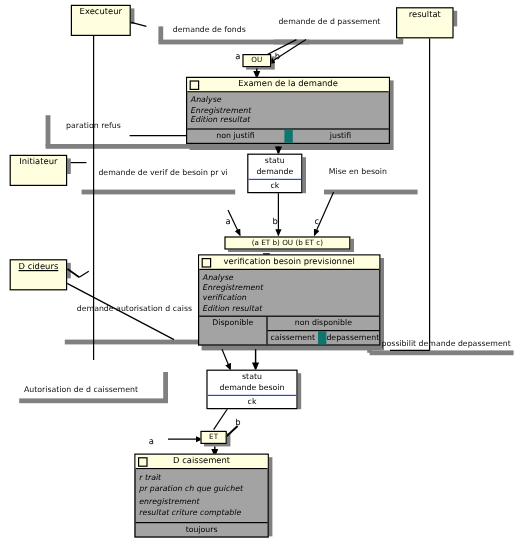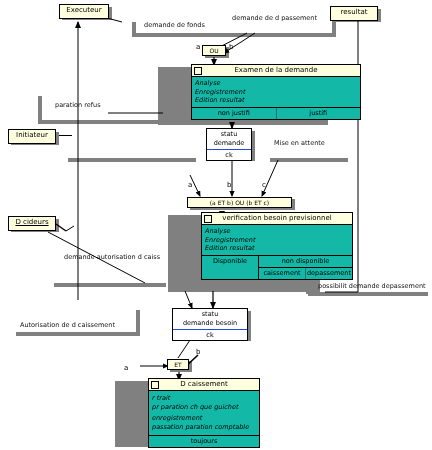--- a/index.html
+++ b/index.html
@@ -4,45 +4,45 @@
 <style>
   html,body{margin:0;padding:0;background:#ffffff;}
   #root{position:relative;width:432px;height:450px;overflow:hidden;
         font-family:"DejaVu Sans","Liberation Sans",sans-serif;background:#ffffff;}
 
   
   .abs{position:absolute;box-sizing:border-box;}
 
   
   .actor{background:#ffffe0;border:1px solid #000;font-size:7px;color:#000;
-         text-align:center;line-height:11px;height:15px;z-index:6;}
+         text-align:center;line-height:11px;height:26px;z-index:6;}
   .shadow{position:absolute;background:#808080;z-index:4;}
 
   
   .bar{background:#808080;height:4px;z-index:3;}
   .vbar{background:#808080;width:4px;z-index:3;}
 
   
   .lbl{position:absolute;font-size:6.5px;color:#111;white-space:nowrap;z-index:7;}
   .mark{position:absolute;font-size:7px;color:#000;z-index:9;}
 
   
   .op{background:#ffffe0;border:1px solid #000;font-size:6px;text-align:center;
       line-height:9px;height:11px;color:#000;z-index:8;}
 
   
-  .act{background:#14b8a6;border:1px solid #000;z-index:6;margin-left:36px;}
+  .act{background:#a3a3a3;border:1px solid #000;z-index:6;}
   .act .title{border-bottom:1px solid #000;font-size:7px;text-align:center;
               line-height:11px;height:11px;position:relative;background:#ffffe0;}
   .act .title .corner{position:absolute;left:2px;top:2px;width:6px;height:6px;
               border:1px solid #000;background:#ffffe0;}
   .act .body{font-size:6.5px;line-height:8.5px;padding:2px 3px;color:#000;font-style:italic;}
   .act .row{display:flex;border-top:1px solid #000;}
   .act .cell{font-size:6.5px;line-height:11px;text-align:center;flex:1;color:#000;}
-  .act .cell + .cell{border-left:1px solid #0f766e;}
+  .act .cell + .cell{border-left:7px solid #0f766e;}
 
   
   .stat{background:#ffffff;border:1px solid #000;font-size:6.5px;text-align:center;
         color:#000;z-index:6;}
   .stat .top{line-height:9px;padding:1px 2px;border-bottom:1px solid #1d4ed8;}
   .stat .bot{line-height:10px;}
 
   svg.edges{position:absolute;left:0;top:0;width:432px;height:450px;z-index:5;
             pointer-events:none;}
 </style>
@@ -139,21 +139,22 @@
   <div class="abs" style="left:58px;top:135px;width:14px;height:1px;background:#000;"></div>
 
   <div class="abs shadow" style="left:11px;top:219px;width:48px;height:13px;"></div>
   <div class="abs actor" style="left:8px;top:216px;width:48px;text-decoration:underline;">
     <span>D cideurs</span>
   </div>
 
   <div class="lbl" style="left:144px;top:21px;">demande de fonds</div>
   <div class="lbl" style="left:232px;top:14px;">demande de d passement</div>
   <div class="lbl" style="left:55px;top:101px;">paration refus</div>
-  <div class="lbl" style="left:274px;top:139px;">Mise en attente</div>
+  <div class="lbl" style="left:82px;top:140px;">demande de verif de besoin pr vi</div>
+  <div class="lbl" style="left:274px;top:139px;">Mise en besoin</div>
   <div class="lbl" style="left:64px;top:253px;">demande autorisation d caiss</div>
   <div class="lbl" style="left:20px;top:321px;">Autorisation de d caissement</div>
   <div class="lbl" style="left:318px;top:282px;">possibilit  demande depassement</div>
 
   <div class="mark" style="left:196px;top:43px;">a</div>
   <div class="mark" style="left:229px;top:43px;">b</div>
 
   <div class="mark" style="left:188px;top:181px;">a</div>
   <div class="mark" style="left:227px;top:181px;">b</div>
   <div class="mark" style="left:262px;top:181px;">c</div>
@@ -204,20 +205,21 @@
 
   <div class="abs shadow" style="left:168px;top:215px;width:152px;height:77px;"></div>
   <div class="abs act" style="left:165px;top:212px;width:152px;">
     <div class="title">
       <span class="corner"></span>
       <span>verification besoin previsionnel</span>
     </div>
     <div class="body">
       <div>Analyse</div>
       <div>Enregistrement</div>
+      <div>verification</div>
       <div>Edition resultat</div>
     </div>
     <div class="row">
       <div class="cell" style="flex:0 0 56px;">Disponible</div>
       <div style="flex:1;border-left:1px solid #000;">
         <div class="cell">non disponible</div>
         <div class="row">
           <div class="cell">caissement</div>
           <div class="cell">depassement</div>
         </div>
@@ -238,20 +240,20 @@
   <div class="abs act" style="left:112px;top:378px;width:112px;">
     <div class="title">
       <span class="corner"></span>
       <span>D caissement</span>
     </div>
     <div class="body" style="padding:3px 3px 4px 3px;">
       <div>r trait</div>
       <div>pr paration  ch que guichet</div>
       <div style="height:3px;"></div>
       <div>enregistrement</div>
-      <div>passation  paration comptable</div>
+      <div>resultat  criture comptable</div>
     </div>
     <div class="row">
       <div class="cell">toujours</div>
     </div>
   </div>
 
 </div>
 
 </body></html>

